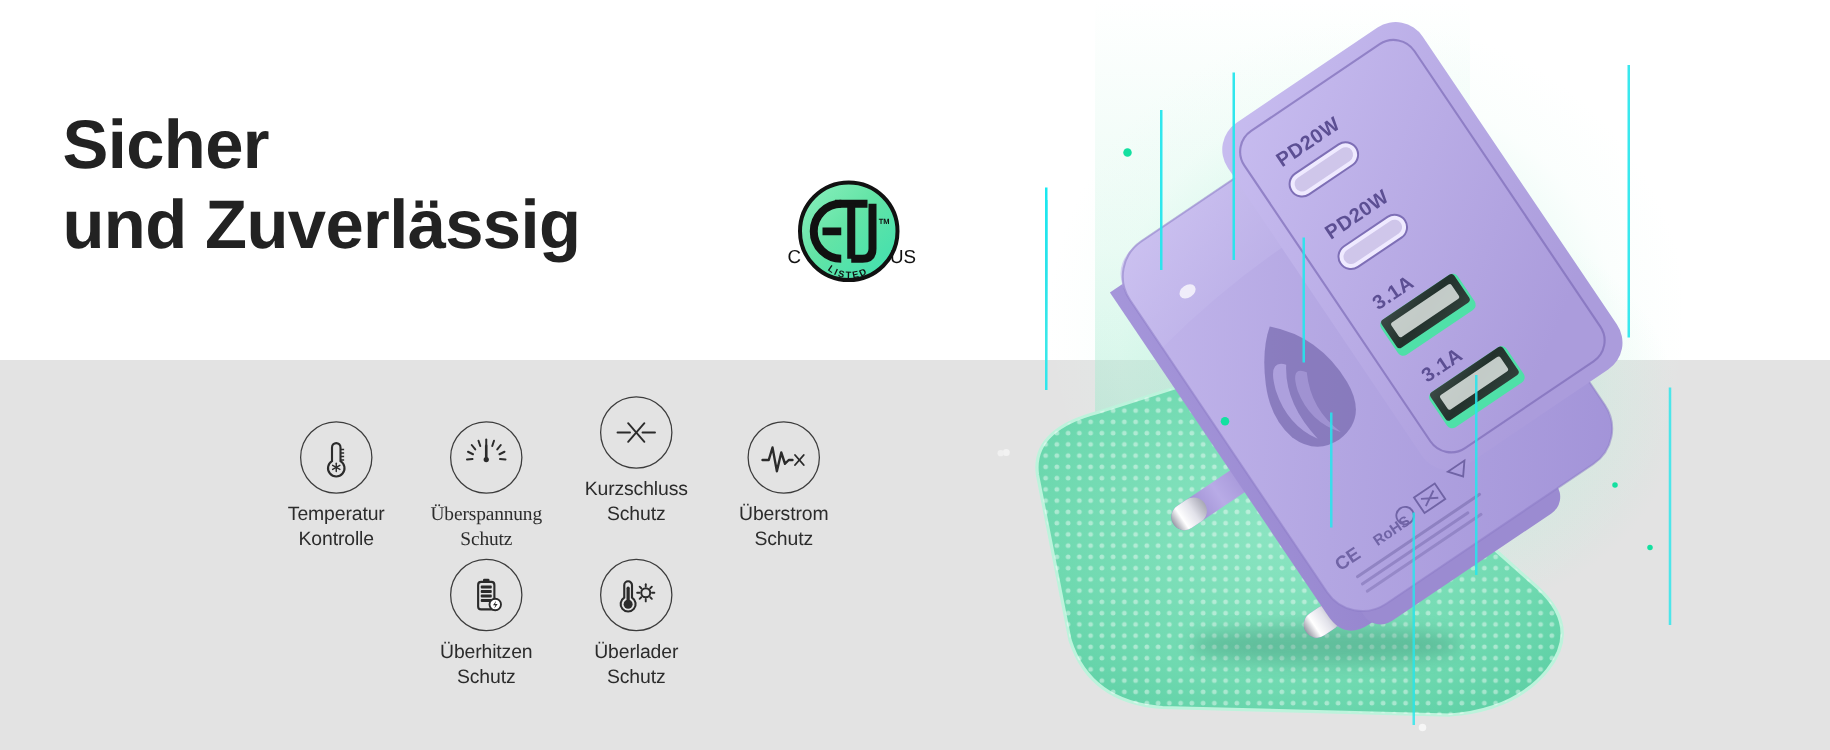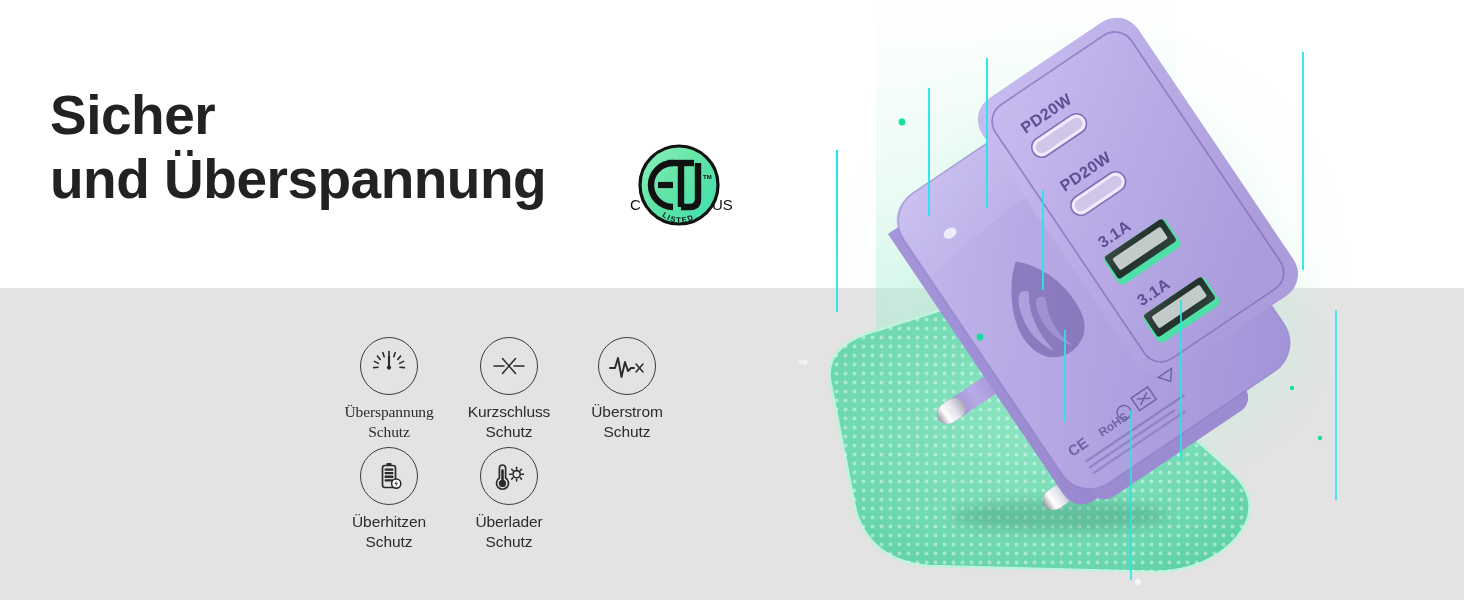--- a/index.html
+++ b/index.html
@@ -146,21 +146,21 @@
 
   <div class="band-top"></div>
   <div class="band-bottom"></div>
   <div class="glow-col"></div>
   <div class="glow-green"></div>
   <div class="glow-green2"></div>
   <div class="band-white-right"></div>
 
   <div class="headline">
     <span>Sicher</span>
-    <span class="l2">und Überspannung</span>
+    <span class="l2">und Zuverlässig</span>
   </div>
 
   <div class="etl">
     <svg width="110" height="92" viewBox="0 0 110 92">
       <defs>
         <linearGradient id="etlg" x1="0" y1="0" x2="1" y2="1">
           <stop offset="0%" stop-color="#8df0bf"></stop>
           <stop offset="45%" stop-color="#63e4a6"></stop>
           <stop offset="100%" stop-color="#3ddfb0"></stop>
         </linearGradient>
@@ -177,20 +177,42 @@
       <text x="75" y="36" font-family="'Liberation Sans',sans-serif" font-size="6" font-weight="bold" fill="#111111">TM</text>
       <path id="arcL" d="M28 66 A28 28 0 0 0 76 66" fill="none"></path>
       <text font-family="'Liberation Sans',sans-serif" font-size="7.5" font-weight="bold" letter-spacing="1.4" fill="#111111">
         <textPath href="#arcL" startOffset="16%">LISTED</textPath>
       </text>
       <text x="2" y="67" font-family="'Liberation Sans',sans-serif" font-size="15" fill="#111111">C</text>
       <text x="84" y="67" font-family="'Liberation Sans',sans-serif" font-size="15" fill="#111111">US</text>
     </svg>
   </div>
 
+  <div class="feat" style="left:204px;top:337px;">
+    <div class="circle">
+      <span>
+      <svg width="34" height="34" viewBox="0 0 34 34">
+        <path d="M17 5.5 a3.4 3.4 0 0 1 3.4 3.4 v11 a6.6 6.6 0 1 1 -6.8 0 v-11 A3.4 3.4 0 0 1 17 5.5 z" fill="none" stroke="#2b2b2b" stroke-width="1.7"></path>
+        <line x1="20.4" y1="10.6" x2="23.3" y2="10.6" stroke="#2b2b2b" stroke-width="1.3"></line>
+        <line x1="20.4" y1="13.4" x2="23.3" y2="13.4" stroke="#2b2b2b" stroke-width="1.3"></line>
+        <line x1="20.4" y1="16.2" x2="23.3" y2="16.2" stroke="#2b2b2b" stroke-width="1.3"></line>
+        <line x1="20.4" y1="19.0" x2="23.3" y2="19.0" stroke="#2b2b2b" stroke-width="1.3"></line>
+        <g stroke="#2b2b2b" stroke-width="1.15" stroke-linecap="round">
+          <line x1="17" y1="21.6" x2="17" y2="28.2"></line>
+          <line x1="14.1" y1="23.3" x2="19.9" y2="26.5"></line>
+          <line x1="14.1" y1="26.5" x2="19.9" y2="23.3"></line>
+        </g>
+      </svg>
+        </span>
+    </div>
+    <div class="cap">
+      <span>Temperatur</span>
+      <span>Kontrolle</span>
+    </div>
+  </div>
 
   <div class="feat" style="left:324px;top:337px;font-family:Liberation Serif, serif;">
     <div class="circle">
       <span>
       <svg width="36" height="36" viewBox="0 0 36 36">
         <g stroke="#2b2b2b" stroke-width="1.6" stroke-linecap="round">
           <line x1="18" y1="3.5" x2="18" y2="8"></line>
           <line x1="24.2" y1="4.6" x2="22.8" y2="8.8"></line>
           <line x1="29.6" y1="8.0" x2="26.8" y2="11.5"></line>
           <line x1="32.6" y1="13.4" x2="28.6" y2="15.4"></line>
@@ -204,21 +226,21 @@
         <line x1="18" y1="19.6" x2="18" y2="8.6" stroke="#2b2b2b" stroke-width="2.1" stroke-linecap="round"></line>
       </svg>
         </span>
     </div>
     <div class="cap">
       <span>Überspannung</span>
       <span>Schutz</span>
     </div>
   </div>
 
-  <div class="feat" style="left:444px;top:337px;">
+  <div class="feat" style="left:444px;top:317px;">
     <div class="circle">
       <span>
       <svg width="36" height="36" viewBox="0 0 36 36">
         <g stroke="#2b2b2b" stroke-width="1.5" stroke-linecap="round">
           <line x1="3" y1="18" x2="13" y2="18"></line>
           <line x1="23" y1="18" x2="33" y2="18"></line>
           <line x1="11.5" y1="10.5" x2="24.5" y2="25.5"></line>
           <line x1="24.5" y1="10.5" x2="11.5" y2="25.5"></line>
         </g>
       </svg>

